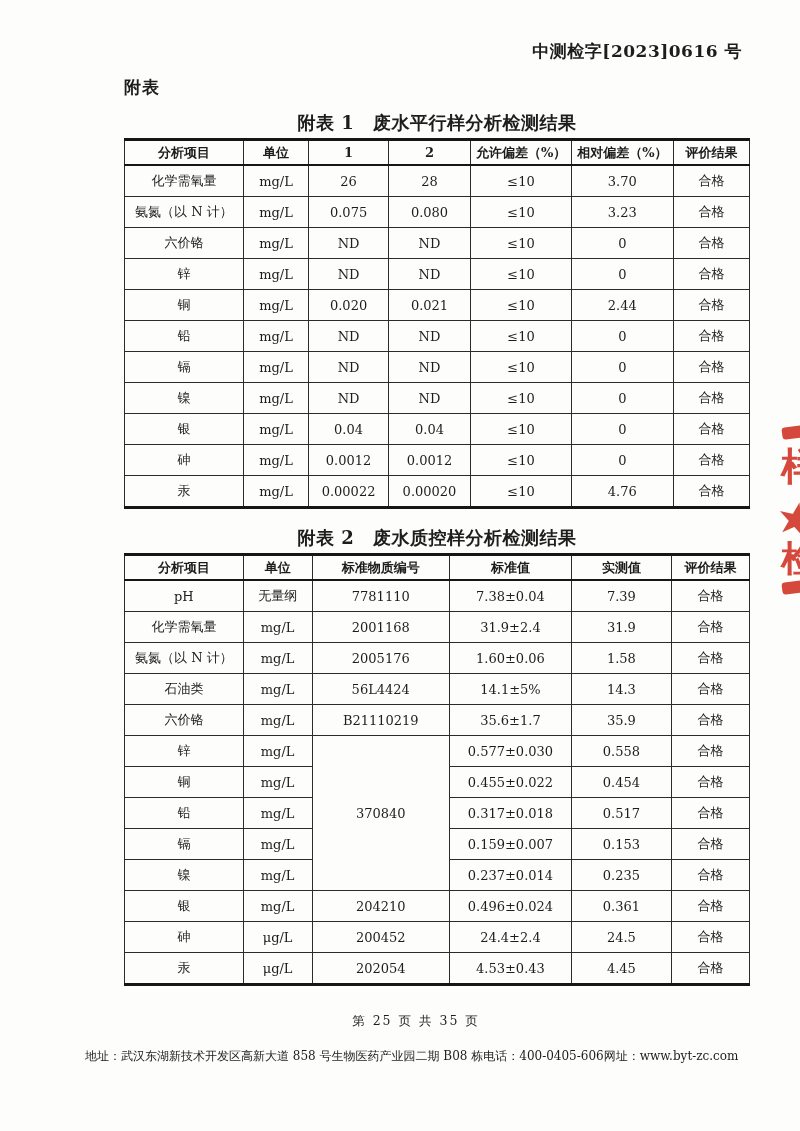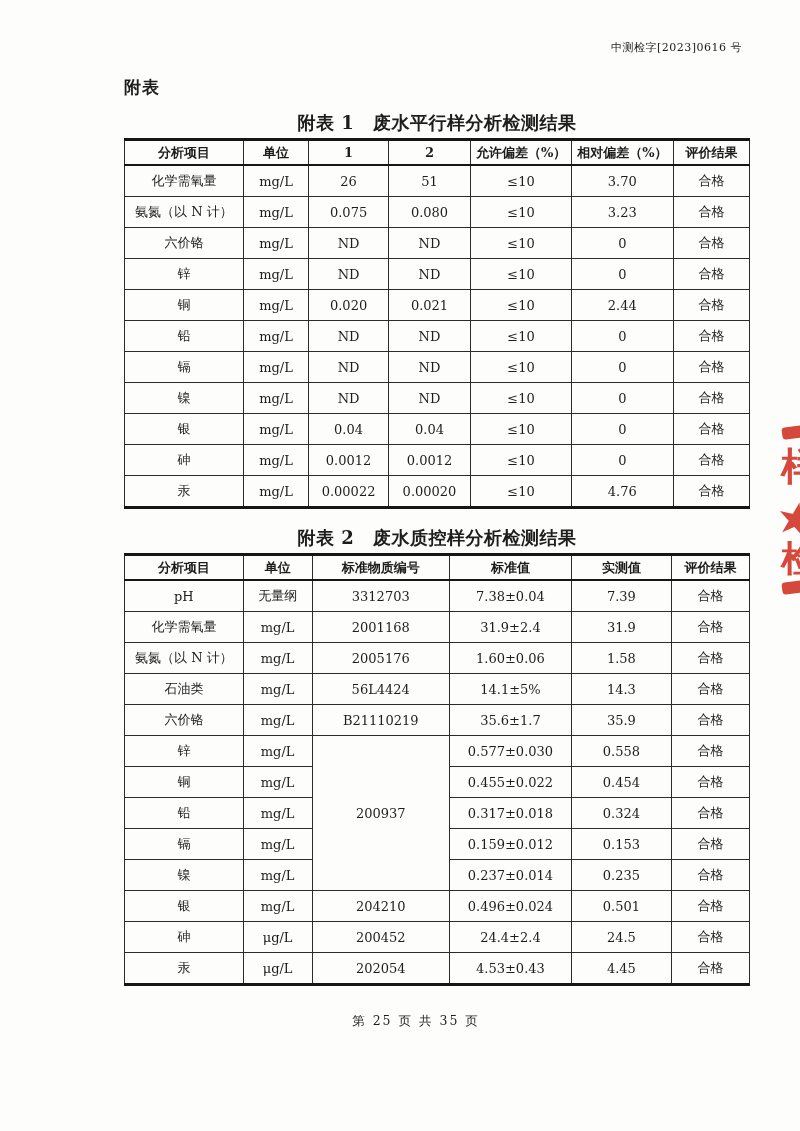--- a/index.html
+++ b/index.html
@@ -1,21 +1,21 @@
 <!DOCTYPE html>
 <html><head>
 <meta charset="utf-8">
 <style>
   html,body { margin:0; padding:0; background:#e8e8e8; }
   .page {
     position:relative; width:800px; height:1131px; margin:0 auto;
     background:#fdfdfc; overflow:hidden; color:#1d1d1d;
     font-family:"DejaVu Serif","Liberation Serif",serif;
   }
-  .doc-ref { position:absolute; top:40px; right:58px; font-size:11px; letter-spacing:.5px; }
+  .doc-ref { position:absolute; top:40px; right:58px; font-size:17px; letter-spacing:.5px;font-weight:bold; }
   .content { position:absolute; left:88px; top:76px; width:626px;padding-left:36px; }
   .appendix-heading { font-size:17px; font-weight:bold; margin:0; letter-spacing:1px; }
   .tbl-title { text-align:center; font-weight:bold; font-size:18px; margin:12px 0 3px 0; letter-spacing:.5px; }
   .tbl-title.second { margin-top:17px; }
   table.rtable {
     width:100%; border-collapse:collapse; table-layout:fixed;
     border-top:3px solid #161616; border-bottom:3px solid #161616;
   }
   table.rtable th, table.rtable td {
     border:1px solid #2b2b2b; text-align:center; vertical-align:middle;
@@ -65,21 +65,21 @@
               <th>允许偏差（%）</th>
               <th>相对偏差（%）</th>
               <th>评价结果</th>
             </tr>
           </thead>
           <tbody>
             <tr>
               <td>化学需氧量</td>
               <td>mg/L</td>
               <td>26</td>
-              <td>51</td>
+              <td>28</td>
               <td>≤10</td>
               <td>3.70</td>
               <td>合格</td>
             </tr>
             <tr>
               <td>氨氮（以 N 计）</td>
               <td>mg/L</td>
               <td>0.075</td>
               <td>0.080</td>
               <td>≤10</td>
@@ -189,21 +189,21 @@
               <th>标准物质编号</th>
               <th>标准值</th>
               <th>实测值</th>
               <th>评价结果</th>
             </tr>
           </thead>
           <tbody>
             <tr>
               <td>pH</td>
               <td>无量纲</td>
-              <td>3312703</td>
+              <td>7781110</td>
               <td>7.38±0.04</td>
               <td>7.39</td>
               <td>合格</td>
             </tr>
             <tr>
               <td>化学需氧量</td>
               <td>mg/L</td>
               <td>2001168</td>
               <td>31.9±2.4</td>
               <td>31.9</td>
@@ -229,59 +229,59 @@
               <td>六价铬</td>
               <td>mg/L</td>
               <td>B21110219</td>
               <td>35.6±1.7</td>
               <td>35.9</td>
               <td>合格</td>
             </tr>
             <tr>
               <td>锌</td>
               <td>mg/L</td>
-              <td rowspan="5">200937</td>
+              <td rowspan="5">370840</td>
               <td>0.577±0.030</td>
               <td>0.558</td>
               <td>合格</td>
             </tr>
             <tr>
               <td>铜</td>
               <td>mg/L</td>
               <td>0.455±0.022</td>
               <td>0.454</td>
               <td>合格</td>
             </tr>
             <tr>
               <td>铅</td>
               <td>mg/L</td>
               <td>0.317±0.018</td>
-              <td>0.324</td>
+              <td>0.517</td>
               <td>合格</td>
             </tr>
             <tr>
               <td>镉</td>
               <td>mg/L</td>
-              <td>0.159±0.012</td>
+              <td>0.159±0.007</td>
               <td>0.153</td>
               <td>合格</td>
             </tr>
             <tr>
               <td>镍</td>
               <td>mg/L</td>
               <td>0.237±0.014</td>
               <td>0.235</td>
               <td>合格</td>
             </tr>
             <tr>
               <td>银</td>
               <td>mg/L</td>
               <td>204210</td>
               <td>0.496±0.024</td>
-              <td>0.501</td>
+              <td>0.361</td>
               <td>合格</td>
             </tr>
             <tr>
               <td>砷</td>
               <td>μg/L</td>
               <td>200452</td>
               <td>24.4±2.4</td>
               <td>24.5</td>
               <td>合格</td>
             </tr>
@@ -301,14 +301,19 @@
   <div class="stamp">
     <div class="stamp-bar" style="left:782px; top:426px; width:30px; height:12px; transform:rotate(-7deg);"></div>
     <div class="stamp-char" style="left:781px; top:447px; font-size:39px;">样</div>
     <div class="stamp-char" style="left:778px; top:499px; font-size:40px; transform:rotate(12deg);">★</div>
     <div class="stamp-char" style="left:781px; top:540px; font-size:36px;">检</div>
     <div class="stamp-bar" style="left:782px; top:581px; width:30px; height:12px; transform:rotate(-7deg);"></div>
   </div>
 
   <div class="footer-page">第 25 页 共 35 页</div>
 
+  <div class="footer-line">
+    <span>地址：武汉东湖新技术开发区高新大道 858 号生物医药产业园二期 B08 栋</span>
+    <span>电话：400-0405-606</span>
+    <span>网址：www.byt-zc.com</span>
+  </div>
 
 </div>
 
 </body></html>

